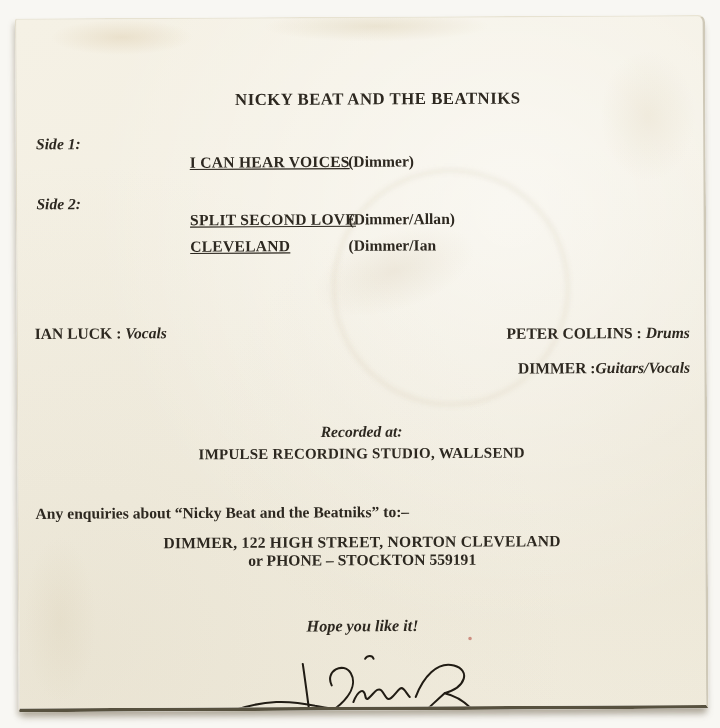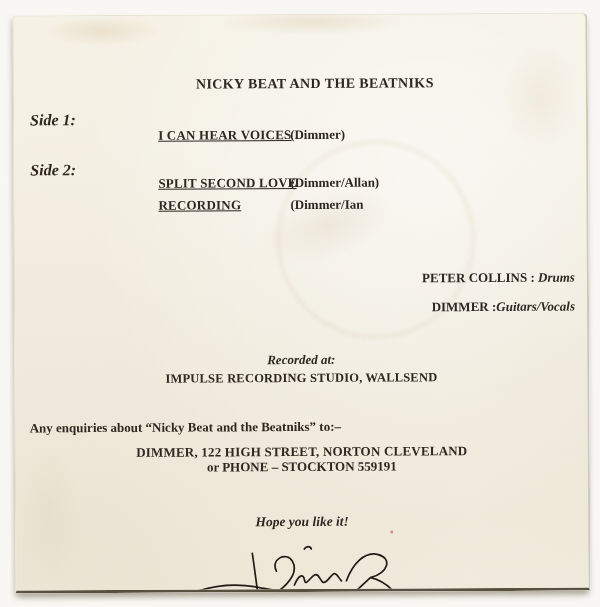--- a/index.html
+++ b/index.html
@@ -38,21 +38,21 @@
     position:absolute;left:262px;top:126px;width:192px;height:192px;border-radius:50%;
     border:3px solid rgba(175,155,115,0.15);
     filter:blur(2px);
   }
   .speck{position:absolute;left:374px;top:516px;width:3px;height:3px;border-radius:50%;background:rgba(178,70,58,0.55);}
   .t{position:absolute;white-space:pre;line-height:15px;}
   .bold{font-weight:bold;}
   .ital{font-style:italic;}
   .center{left:0;right:0;text-align:center;white-space:normal;}
   .album-title{top:61px;font-size:14px;letter-spacing:0.4px;transform:translateX(15px);}
-  .side-label{left:16px;font-size:16px;}
+  .side-label{left:16px;font-size:13px;}
   .side1{top:96px;}
   .side2{top:146px;}
   .track-name{left:144px;font-size:13px;letter-spacing:0.2px;text-decoration:underline;}
   .track-credit{left:276px;font-size:13px;}
   .tr1{top:112px;} .tr2{top:160px;} .tr3{top:182px;}
   .pers{font-size:13px;}
   .pL{left:14px;}
   .pR{right:12px;}
   .pr1{top:254px;} .pr1b{top:256px;margin-left:22px;} .pr2{top:283px;} .pr2b{top:285px;}
   .recorded-label{top:337px;font-size:13px;}
@@ -83,23 +83,24 @@
     <div class="t side-label side1 bold ital">Side 1:</div>
 
     <div class="t track-name tr1 bold">I CAN HEAR VOICES</div>
     <div class="t track-credit tr1 bold">(Dimmer)</div>
 
     <div class="t side-label side2 bold ital">Side 2:</div>
 
     <div class="t track-name tr2 bold">SPLIT SECOND LOVE</div>
     <div class="t track-credit tr2 bold">(Dimmer/Allan)</div>
 
-    <div class="t track-name tr3 bold">RECORDING</div>
+    <div class="t track-name tr3 bold">CLEVELAND</div>
     <div class="t track-credit tr3 bold">(Dimmer/Ian</div>
 
+    <div class="t pers pL pr1 bold"><span>IAN LUCK : </span><span class="ital">Vocals</span></div>
 
     <div class="t pers pR pr1b bold"><span>PETER COLLINS : </span><span class="ital">Drums</span></div>
 
 
     <div class="t pers pR pr2b bold"><span>DIMMER :</span><span class="ital">Guitars/Vocals</span></div>
 
     <div class="t center bold ital recorded-label">Recorded at:</div>
     <div class="t center bold studio">IMPULSE RECORDING STUDIO, WALLSEND</div>
 
     <div class="t bold enquiries">Any enquiries about “Nicky Beat and the Beatniks” to:–</div>

